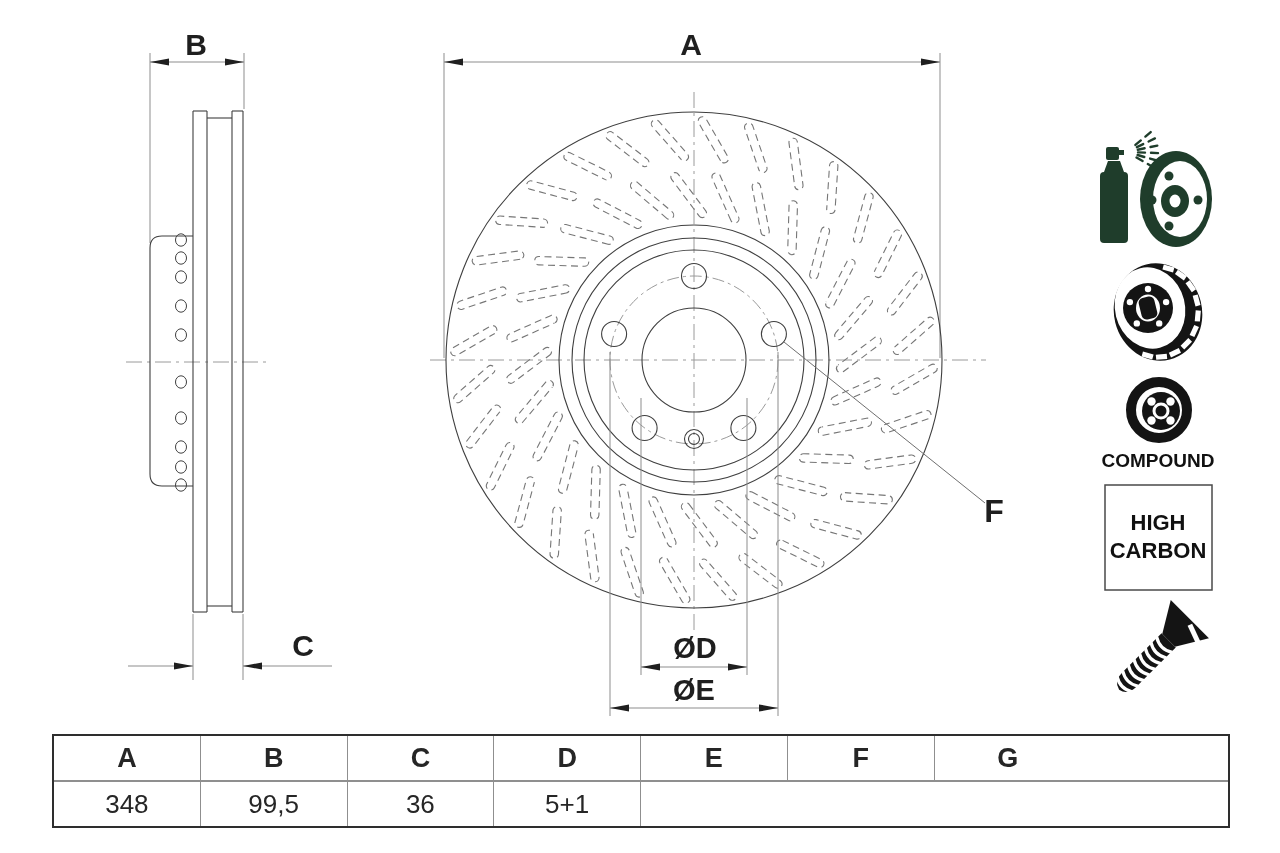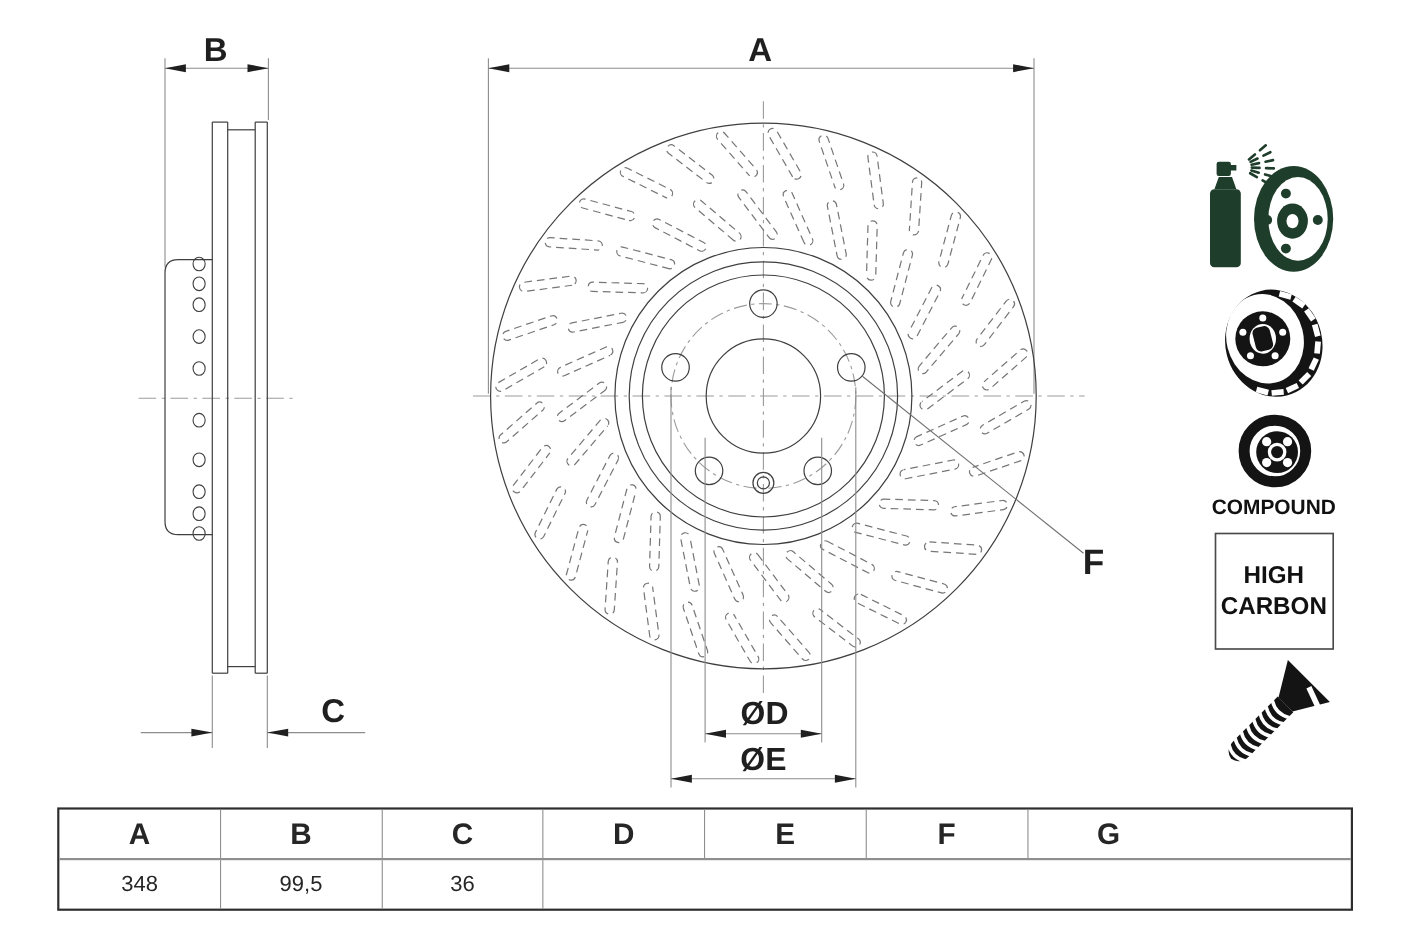--- a/index.html
+++ b/index.html
@@ -7,21 +7,21 @@
           font-family:"Liberation Sans", sans-serif;}
   #drawing{position:absolute;left:0;top:0;}
   .dim-label{font-family:"Liberation Sans", sans-serif;font-weight:bold;fill:#1f1f1f;}
   .icon-label{font-family:"Liberation Sans", sans-serif;font-weight:bold;fill:#111;}
   
   .dim-table{position:absolute;left:52px;top:734px;width:1174px;border:2px solid #2e2e2e;
              background:#fff;}
   .dim-row{display:grid;grid-template-columns:repeat(8,1fr);}
   .dim-row.hdr{border-bottom:2px solid #8f8f8f;}
   .dim-cell{height:44px;display:flex;align-items:center;justify-content:center;
-            border-right:1px solid #8f8f8f;color:#262626;font-size:20px;}
+            border-right:1px solid #8f8f8f;color:#262626;font-size:26px;}
   .dim-row.hdr .dim-cell{font-weight:bold;font-size:27px;}
   .dim-cell:last-child{border-right:none;}
 </style>
 </head>
 <body>
 
 <div id="canvas">
 <svg id="drawing" width="1280" height="853" viewBox="0 0 1280 853">
 
   <g>
@@ -282,16 +282,17 @@
         <div class="dim-cell">C</div>
         <div class="dim-cell">D</div>
         <div class="dim-cell">E</div>
         <div class="dim-cell">F</div>
         <div class="dim-cell">G</div>
       </div>
   <div class="dim-row" id="table-value-row">
         <div class="dim-cell">348</div>
         <div class="dim-cell">99,5</div>
         <div class="dim-cell">36</div>
+        <div class="dim-cell">5+1</div>
         <div class="dim-cell"></div>
       </div>
 </div>
 </div>
 
 </body></html>

